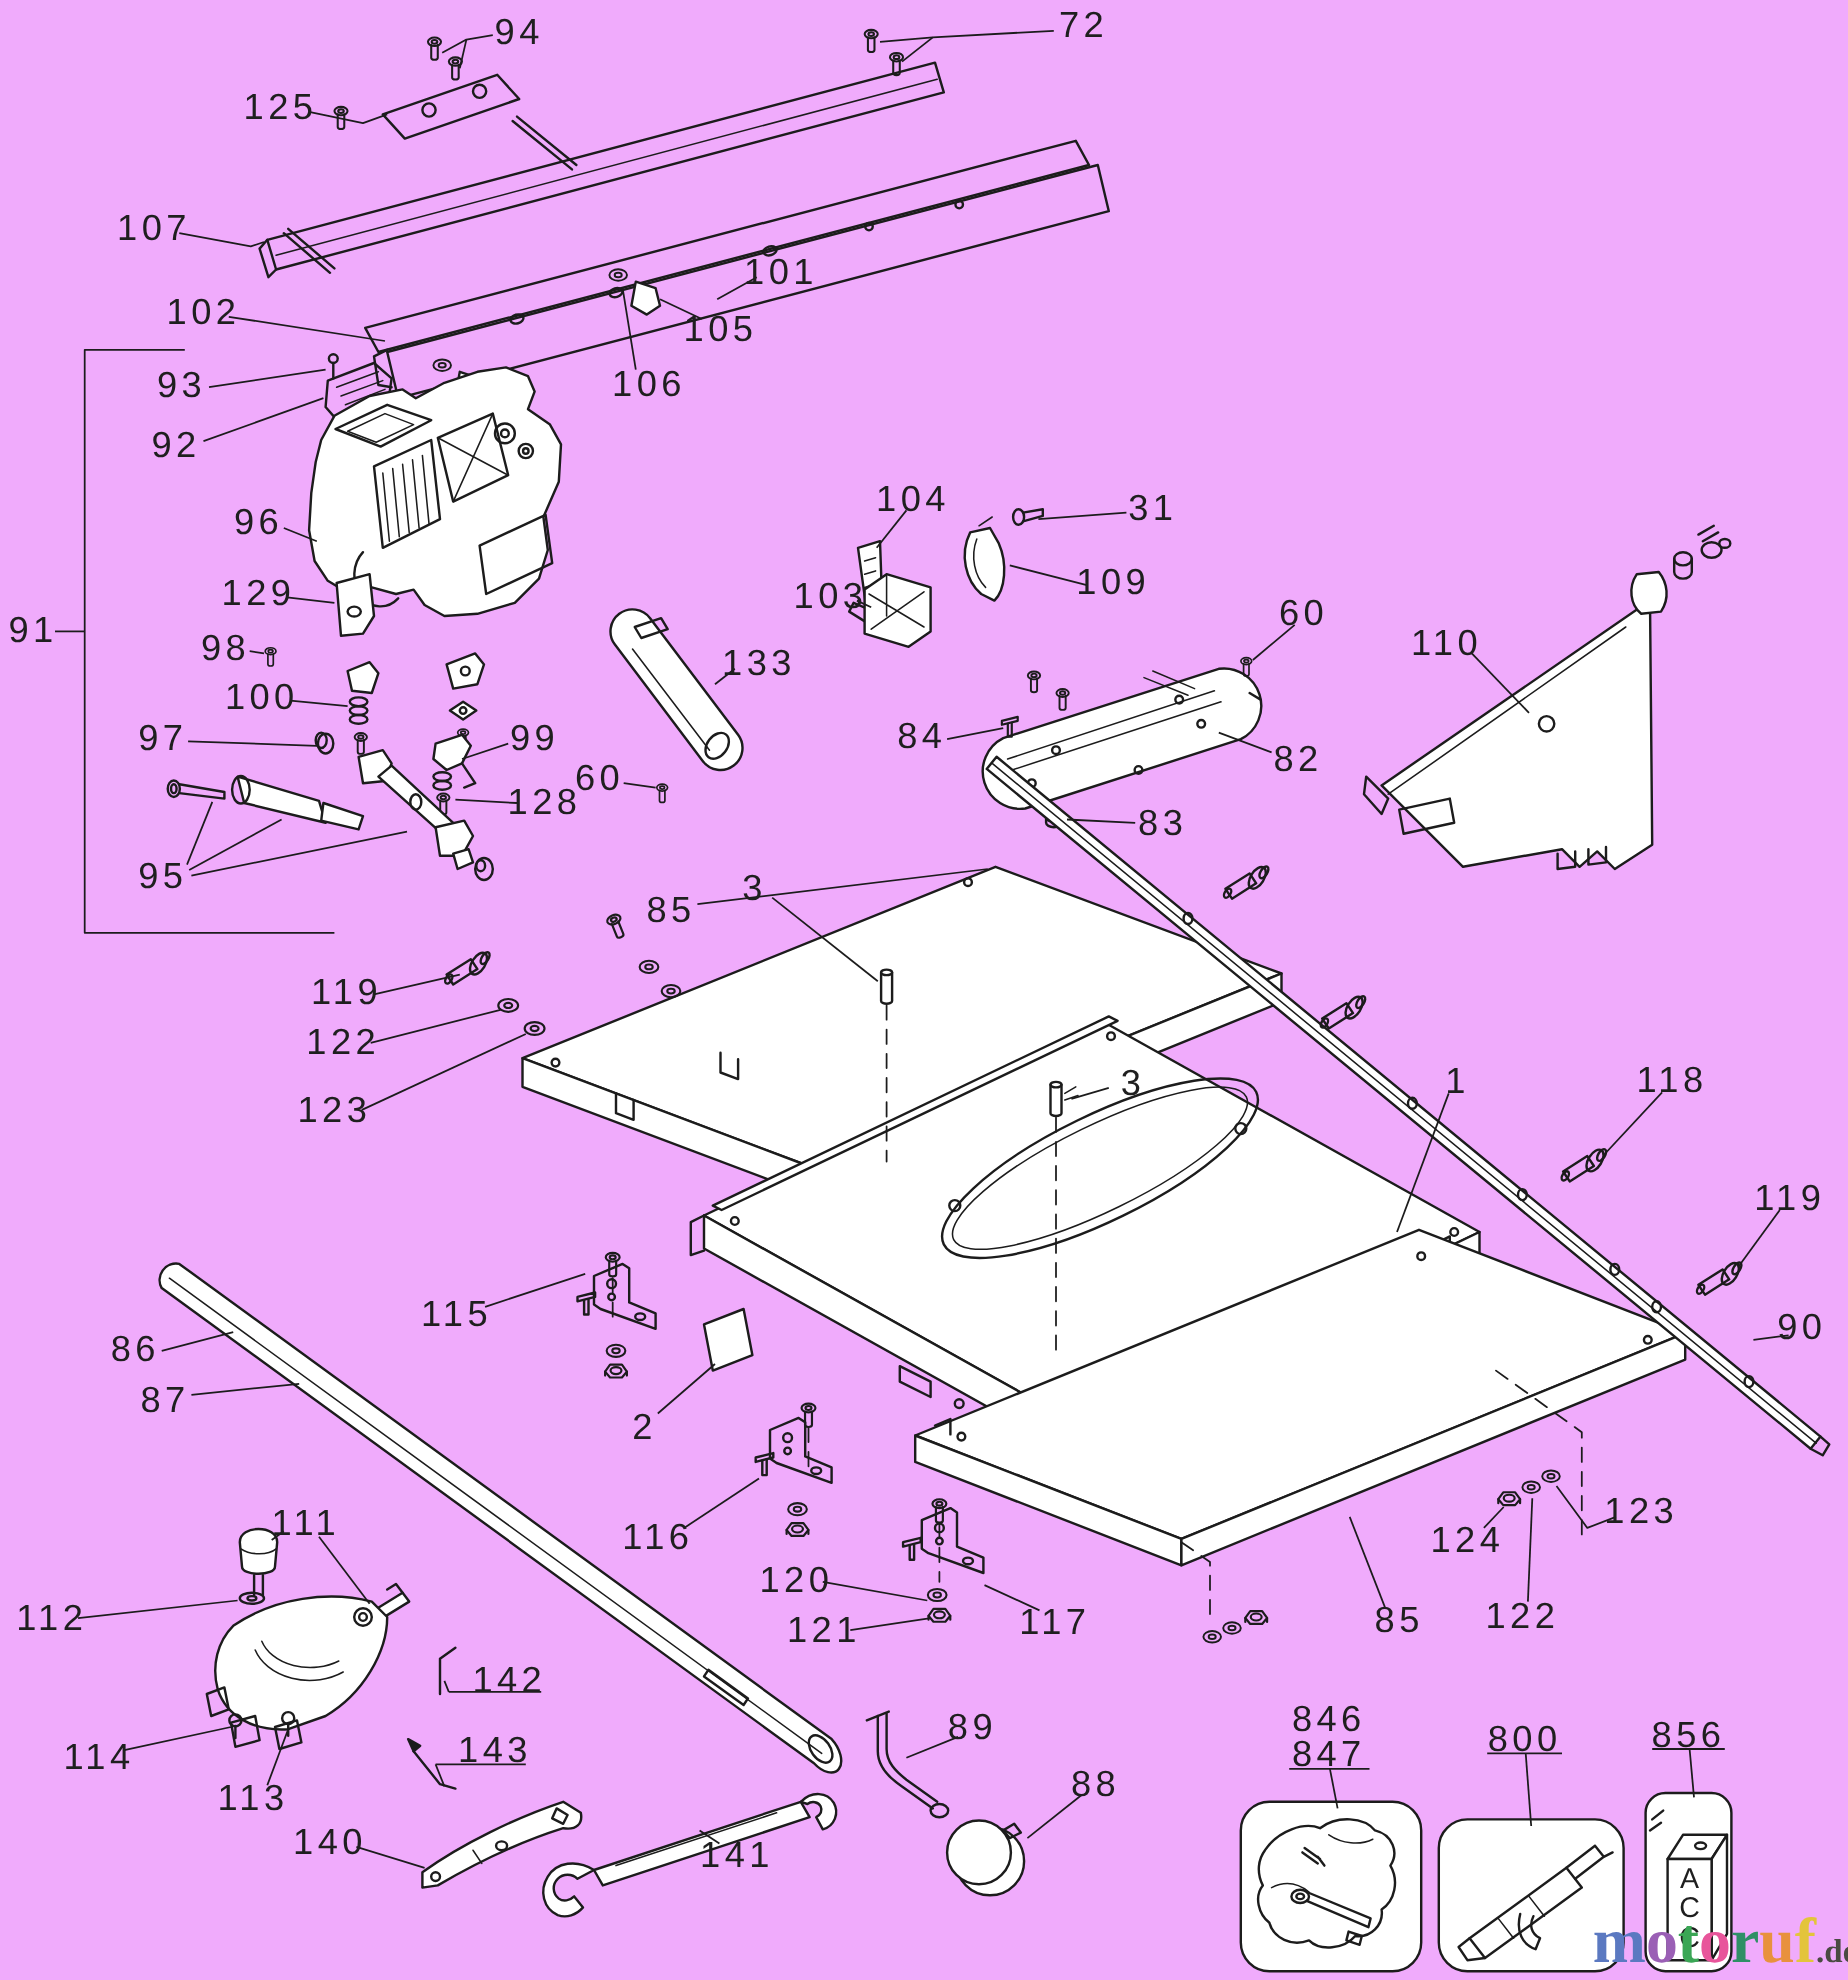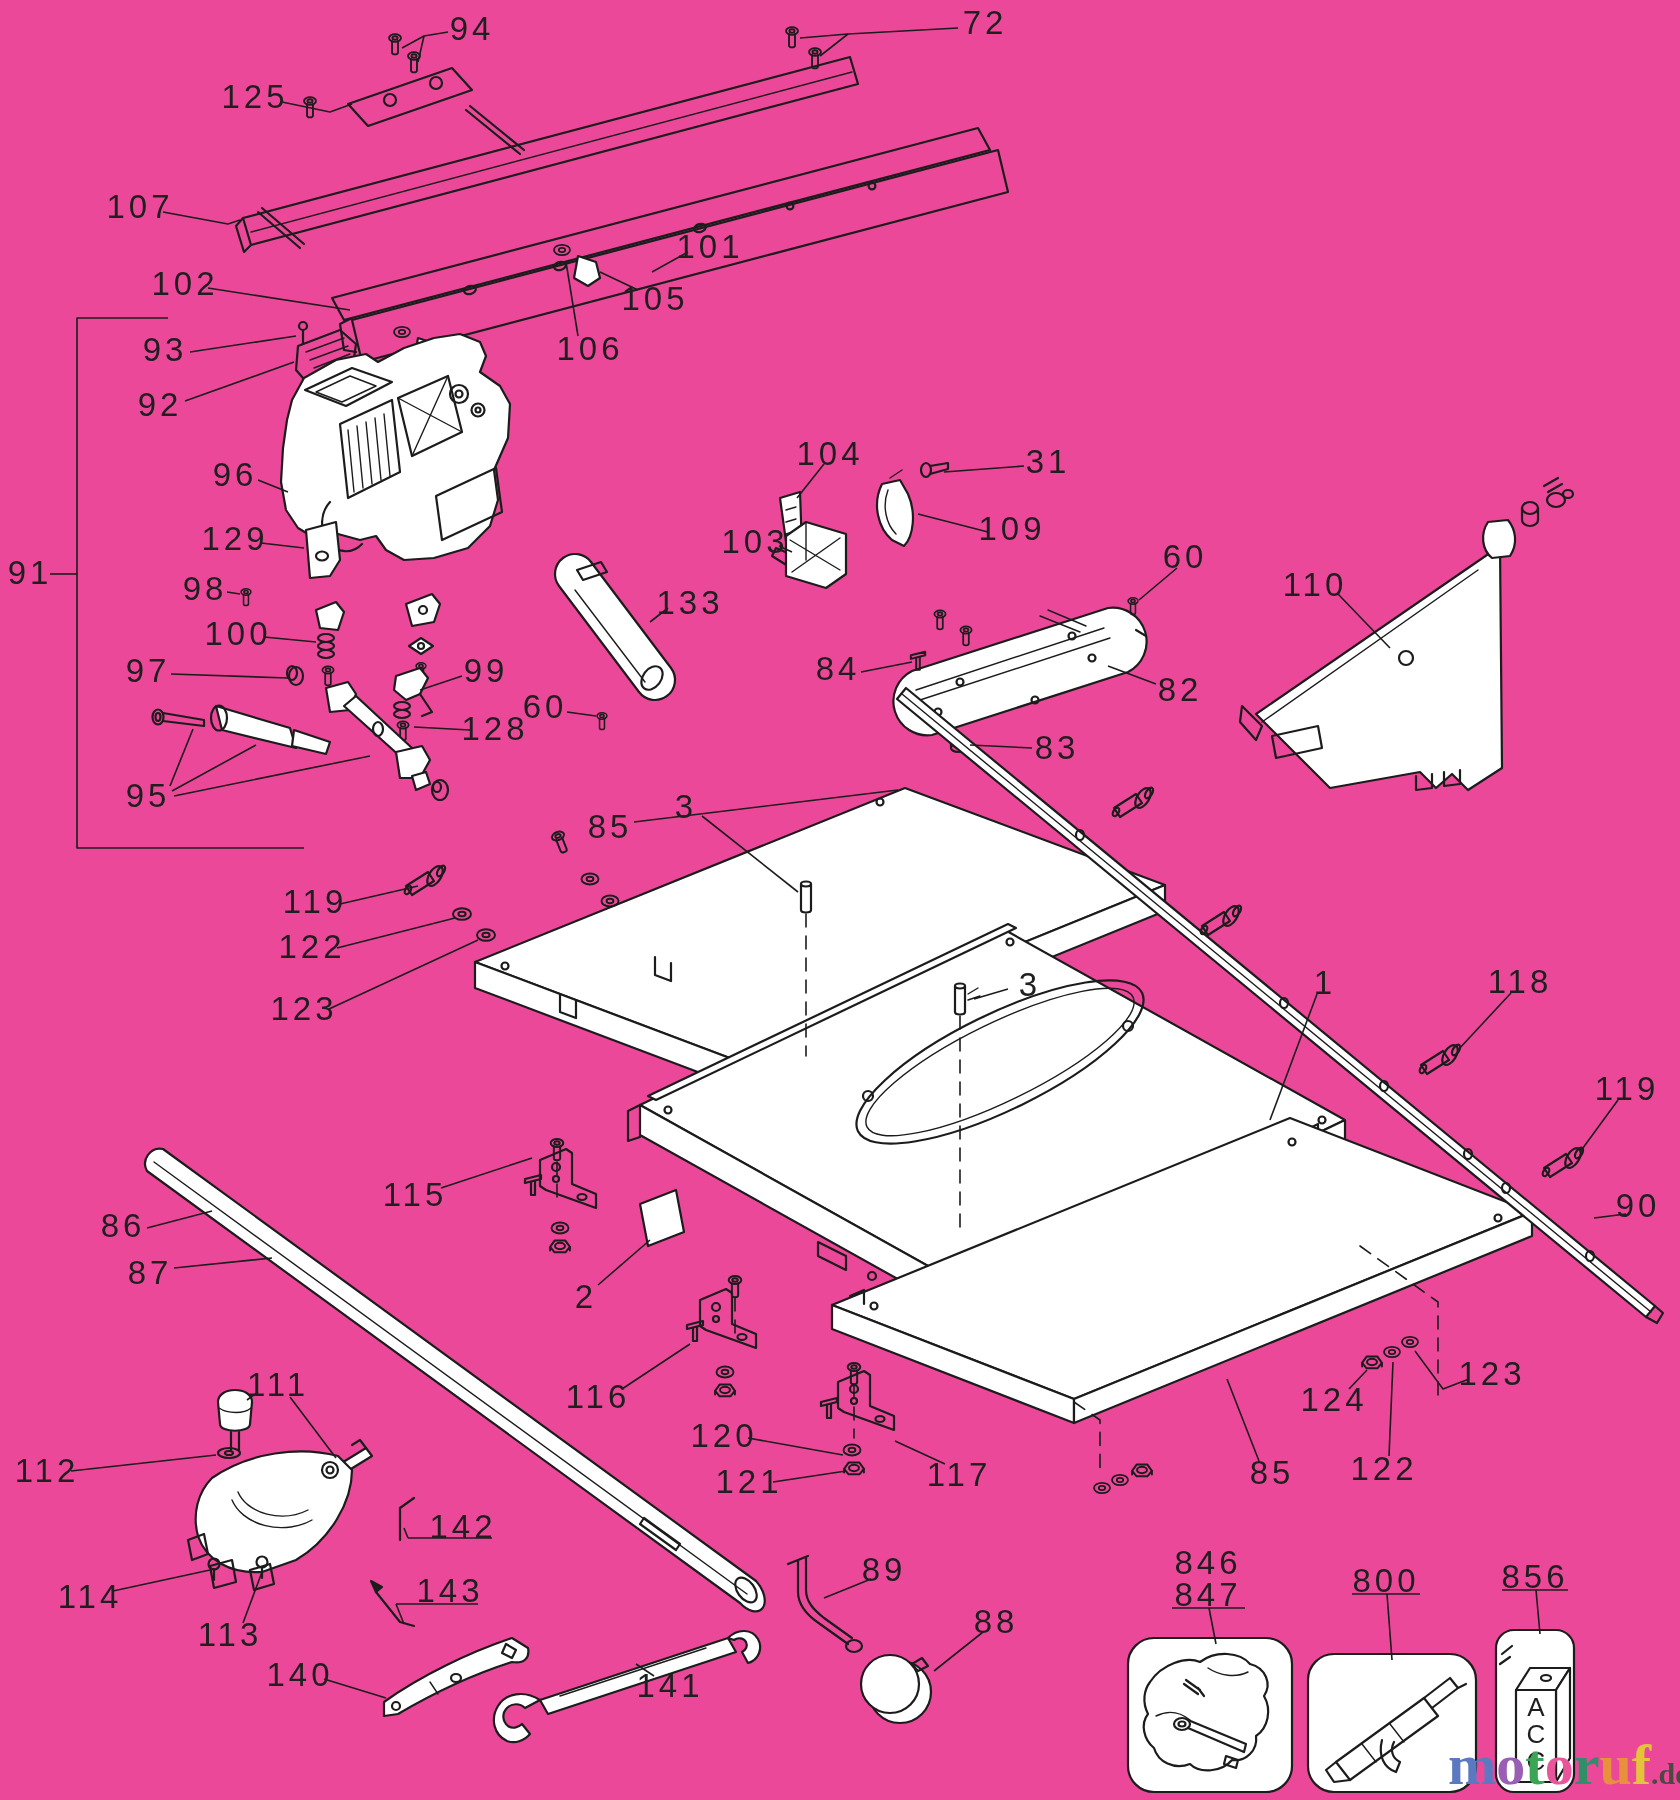--- a/index.html
+++ b/index.html
@@ -1,16 +1,16 @@
 <!DOCTYPE html>
 <html><head>
 <meta charset="utf-8">
 <style>
   html,body{margin:0;padding:0;background:#e8e8e8;}
-  .page{position:relative;width:1680px;height:1800px;background:#ec4899;margin:0 auto;overflow:hidden;}
+  .page{position:relative;width:1680px;height:1800px;background:#f0abfc;margin:0 auto;overflow:hidden;}
   svg{display:block}
   .ln{stroke:#1c1c1c;fill:none;stroke-width:2.2;stroke-linejoin:round;stroke-linecap:round}
   .fw{fill:#fff;stroke:#1c1c1c;stroke-width:2.2;stroke-linejoin:round}
   .thin{stroke-width:1.4}
   .leader{stroke:#1c1c1c;stroke-width:1.6;fill:none;stroke-linejoin:round}
   .dash{stroke:#1c1c1c;stroke-width:1.6;fill:none;stroke-dasharray:13 9}
   .plabel{font-family:"Liberation Sans","DejaVu Sans",sans-serif;font-size:33px;font-weight:400;letter-spacing:4px;fill:#1f1f1f;text-anchor:middle}
   .acc-letter{font-family:"Liberation Sans",sans-serif;font-size:26px;fill:#1f1f1f;text-anchor:middle}
   .wm{font-family:"Liberation Serif","DejaVu Serif",serif;font-size:58px;font-weight:bold}
   .wm-suffix{font-size:30px;font-weight:bold}

